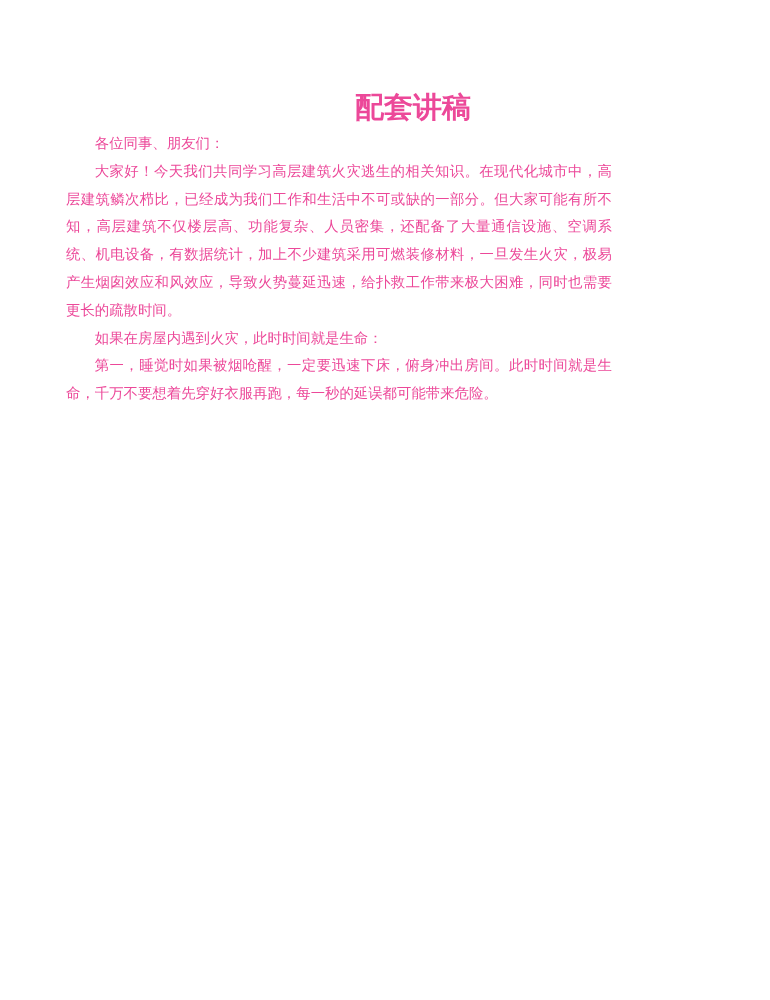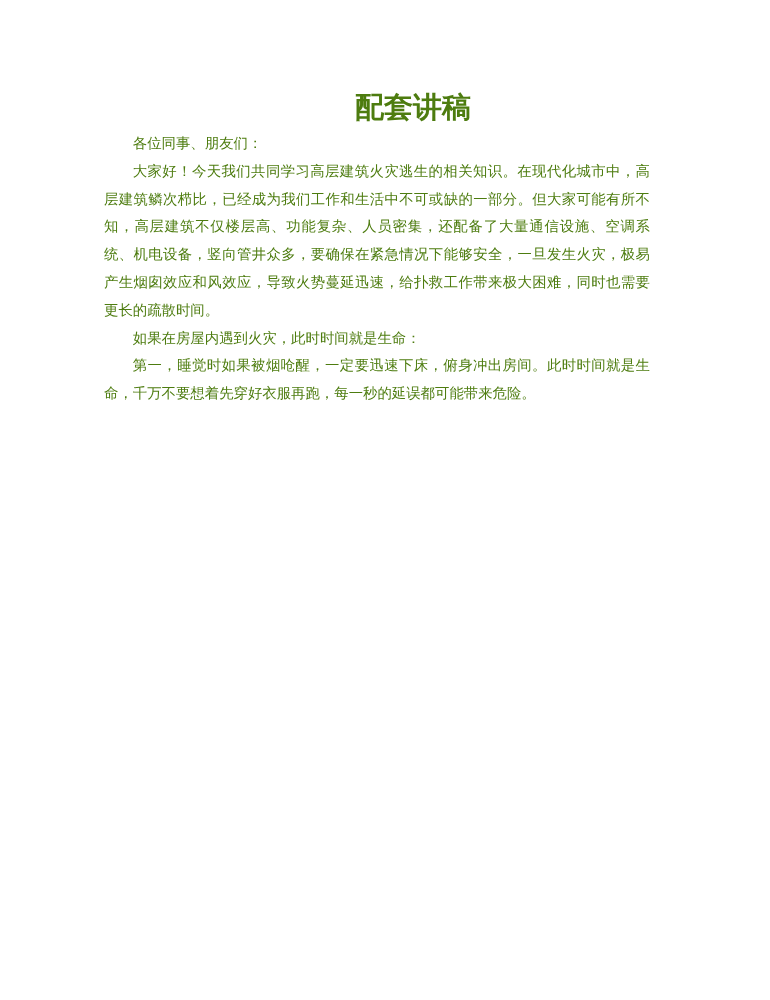--- a/index.html
+++ b/index.html
@@ -5,38 +5,38 @@
   html, body {
     margin: 0;
     padding: 0;
     background: #ffffff;
   }
   .page {
     position: relative;
     width: 770px;
     height: 1000px;
     background: #ffffff;
-    color: #4d7c0f;
+    color: #ec4899;
     font-family: "Liberation Serif", "DejaVu Serif", serif;
     overflow: hidden;
     box-sizing: border-box;
   }
   .doc-title {
     margin: 0 0 0 112px;
     padding-top: 84px;
     width: 546px;
     font-size: 29px;
     font-weight: bold;
     line-height: 46px;
     text-align: center;
     
     text-indent: 56px;
   }
   .doc-body {
-    margin-left: 104px;
+    margin-left: 66px;
     width: 546px;
     font-size: 14.4px;
     line-height: 27.8px;
     text-align: justify;
   }
   .doc-body p {
     margin: 0;
     padding: 0;
     text-indent: 2em;
   }
@@ -44,17 +44,17 @@
     font-weight: bold;
   }
 </style>
 </head>
 <body>
 
 <div class="page">
   <h1 class="doc-title">配套讲稿</h1>
   <div class="doc-body">
       <p class="body-paragraph">各位同事、朋友们：</p>
-      <p class="body-paragraph">大家好！今天我们共同学习高层建筑火灾逃生的相关知识。在现代化城市中，高层建筑鳞次栉比，已经成为我们工作和生活中不可或缺的一部分。但大家可能有所不知，高层建筑不仅楼层高、功能复杂、人员密集，还配备了大量通信设施、空调系统、机电设备，竖向管井众多，要确保在紧急情况下能够安全，一旦发生火灾，极易产生烟囱效应和风效应，导致火势蔓延迅速，给扑救工作带来极大困难，同时也需要更长的疏散时间。</p>
+      <p class="body-paragraph">大家好！今天我们共同学习高层建筑火灾逃生的相关知识。在现代化城市中，高层建筑鳞次栉比，已经成为我们工作和生活中不可或缺的一部分。但大家可能有所不知，高层建筑不仅楼层高、功能复杂、人员密集，还配备了大量通信设施、空调系统、机电设备，有数据统计，加上不少建筑采用可燃装修材料，一旦发生火灾，极易产生烟囱效应和风效应，导致火势蔓延迅速，给扑救工作带来极大困难，同时也需要更长的疏散时间。</p>
       <p class="body-paragraph">如果在房屋内遇到火灾，此时时间就是生命：</p>
       <p class="body-paragraph">第一，睡觉时如果被烟呛醒，一定要迅速下床，俯身冲出房间。此时时间就是生命，千万不要想着先穿好衣服再跑，每一秒的延误都可能带来危险。</p>
     </div>
 </div>
 
 </body></html>

